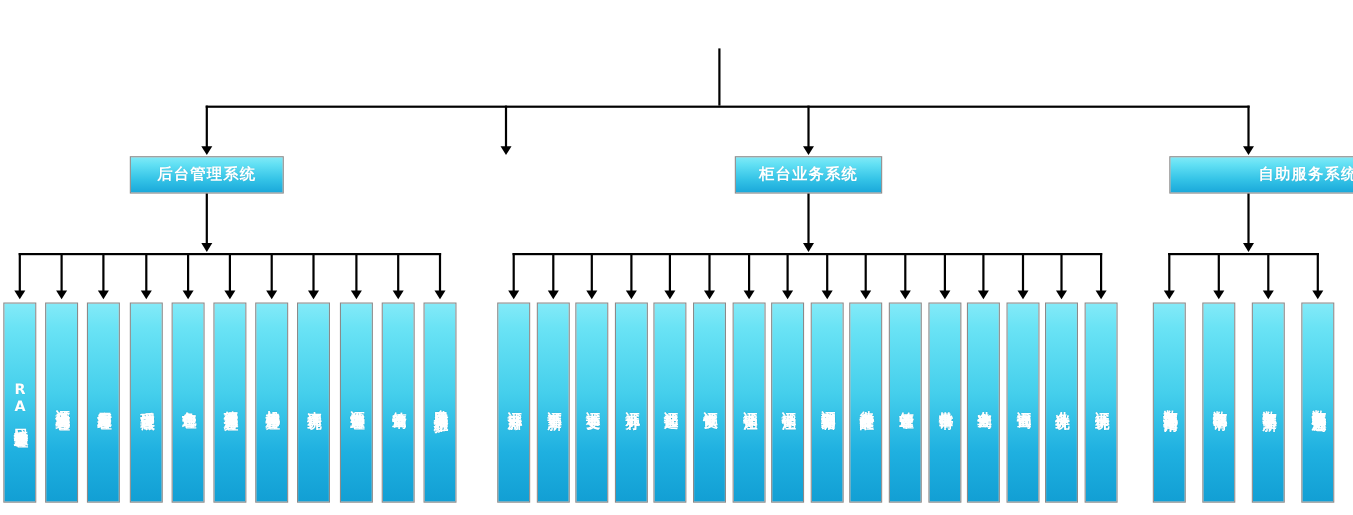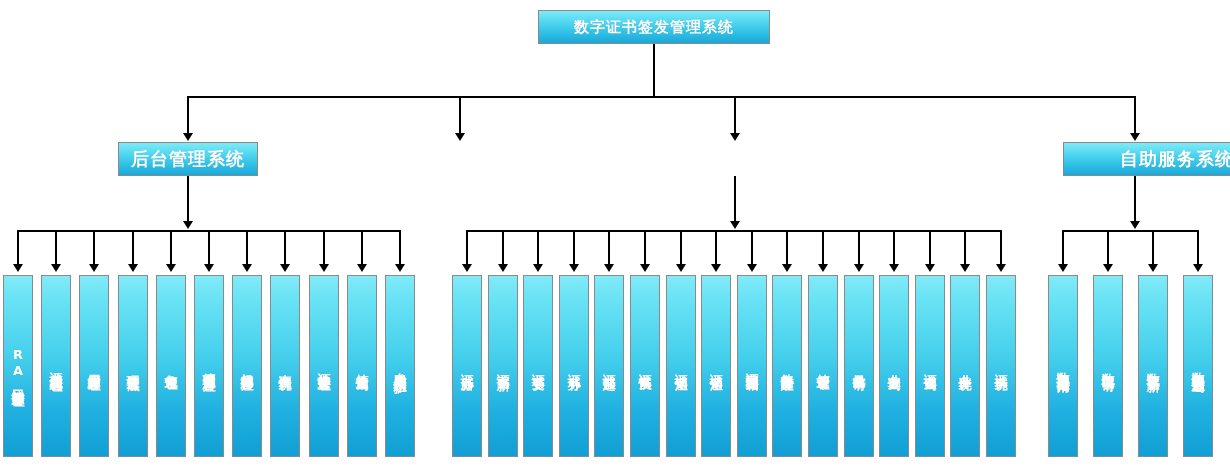--- a/index.html
+++ b/index.html
@@ -36,21 +36,21 @@
 
   
   .node.root {
     font-size: 15px;
     letter-spacing: 1px;
     background: linear-gradient(to bottom, #7fe9f7 0%, #62e0f4 20%, #35c4e7 62%, #1aa8da 100%);
   }
 
   
   .node.lvl2 {
-    font-size: 18px;
+    font-size: 14px;
     letter-spacing: 1px;
     background: linear-gradient(to bottom, #7fe9f7 0%, #62e0f4 20%, #35c4e7 62%, #1aa8da 100%);
   }
 
   
   .node.leaf {
     font-size: 13px;
     align-items: flex-start;
     justify-content: center;
     padding-top: 2px;
@@ -89,23 +89,20 @@
     border-left: 5px solid transparent;
     border-right: 5px solid transparent;
     border-top: 8px solid #000000;
   }
 </style>
 </head>
 <body>
 
 <div id="diagram">
 
-<div class="node root" style="left: 538px; top: 10px; width: 232px; height: 34px;">
-      <span>数字证书签发管理系统</span>
-    </div>
     <div class="vline" style="left: 653px; top: 44px; height: 52px;"></div>
     <div class="hline" style="left: 187px; top: 96px; width: 949px;"></div>
     <div class="vline" style="left: 187px; top: 96px; height: 38px;"></div>
     <div class="arrow" style="left: 183px; top: 133px;"></div>
     <div class="node lvl2" style="left: 118px; top: 142px; width: 140px; height: 34px;">
       <span>后台管理系统</span>
     </div>
     <div class="vline" style="left: 187px; top: 176px; height: 46px;"></div>
     <div class="arrow" style="left: 183px; top: 221px;"></div>
     <div class="hline" style="left: 17px; top: 230px; width: 384px;"></div>
@@ -161,20 +158,23 @@
     </div>
     <div class="vline" style="left: 399px; top: 230px; height: 35px;"></div>
     <div class="arrow" style="left: 395px; top: 264px;"></div>
     <div class="node leaf" style="left: 385px; top: 275px; width: 30px; height: 182px;">
       <span class="vtext">自助服务信息维护</span>
     </div>
     <div class="vline" style="left: 459px; top: 96px; height: 38px;"></div>
     <div class="arrow" style="left: 455px; top: 133px;"></div>
     <div class="vline" style="left: 734px; top: 96px; height: 38px;"></div>
     <div class="arrow" style="left: 730px; top: 133px;"></div>
+    <div class="node lvl2" style="left: 668px; top: 142px; width: 134px; height: 34px;">
+      <span>柜台业务系统</span>
+    </div>
     <div class="vline" style="left: 734px; top: 176px; height: 46px;"></div>
     <div class="arrow" style="left: 730px; top: 221px;"></div>
     <div class="hline" style="left: 466px; top: 230px; width: 536px;"></div>
     <div class="vline" style="left: 466px; top: 230px; height: 35px;"></div>
     <div class="arrow" style="left: 462px; top: 264px;"></div>
     <div class="node leaf" style="left: 452px; top: 275px; width: 30px; height: 182px;">
       <span class="vtext">证书新办</span>
     </div>
     <div class="vline" style="left: 502px; top: 230px; height: 35px;"></div>
     <div class="arrow" style="left: 498px; top: 264px;"></div>

